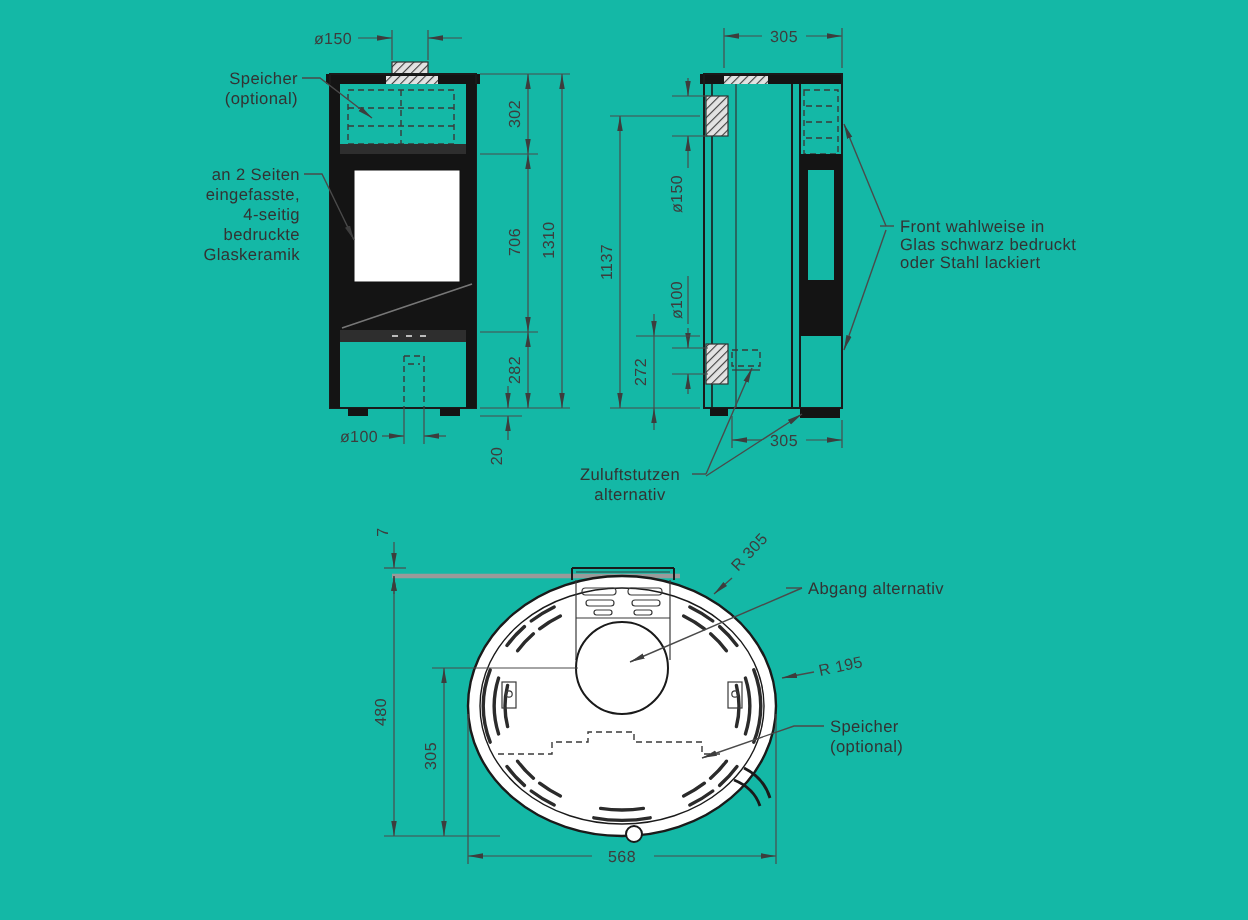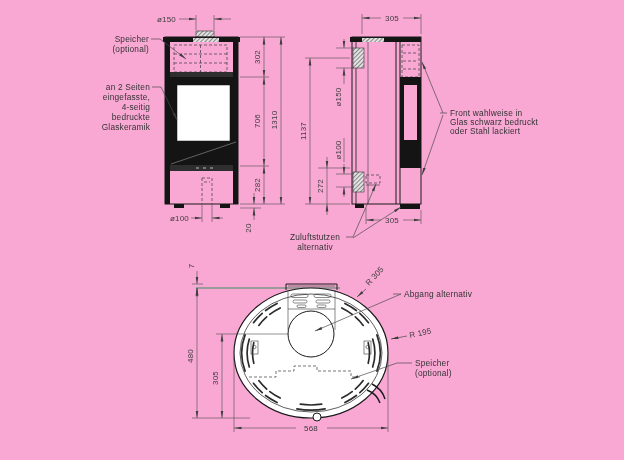--- a/index.html
+++ b/index.html
@@ -1,16 +1,16 @@
 <!DOCTYPE html>
 <html><head>
 <meta charset="utf-8">
 <style>
   html,body{margin:0;padding:0;background:#fff;}
-  .canvas{position:relative;width:624px;height:460px;background:#f9a8d4;overflow:hidden;
+  .canvas{position:relative;width:624px;height:460px;background:#14b8a6;overflow:hidden;
           font-family:"Liberation Sans",sans-serif;}
   svg{position:absolute;left:0;top:0;}
   .ol   {stroke:#1a1a1a;stroke-width:1;fill:none;}
   .thin {stroke:#3a3a3a;stroke-width:.6;fill:none;}
   .blk  {fill:#141414;stroke:none;}
   .dkg  {fill:#2e2e2e;stroke:none;}
   .dim  {stroke:#4a4a4a;stroke-width:.6;fill:none;}
   .dsh  {stroke:#3a3a3a;stroke-width:.7;fill:none;stroke-dasharray:3 2;}
   .ldr  {stroke:#4a4a4a;stroke-width:.7;fill:none;}
   .slot {stroke:#2b2b2b;stroke-width:1.7;fill:none;stroke-linecap:round;}

